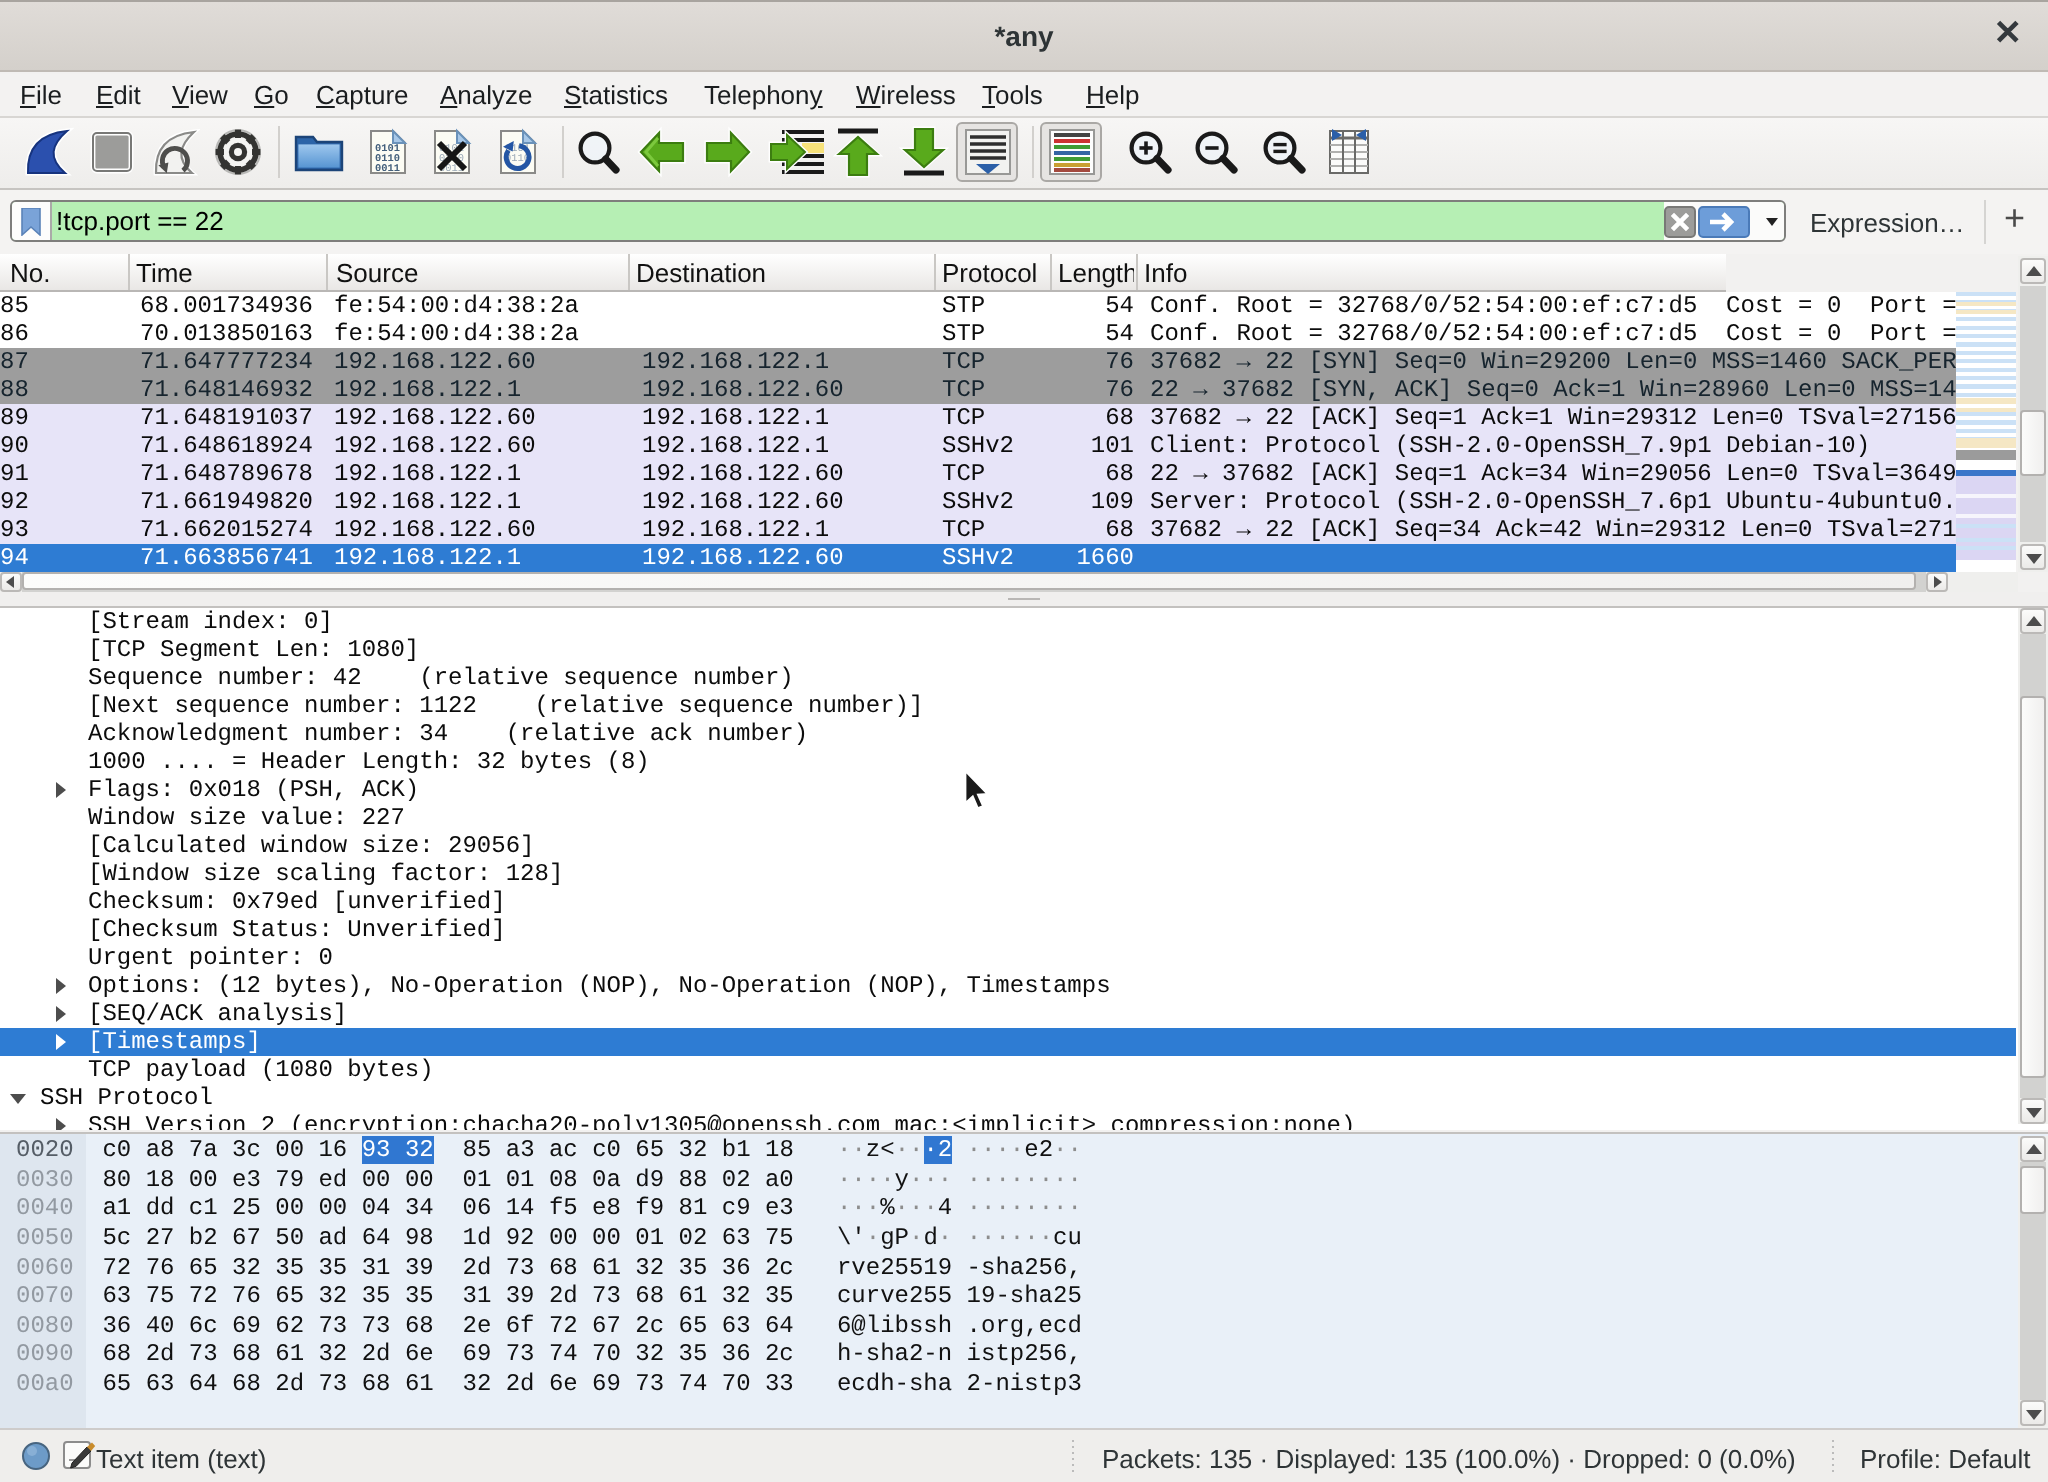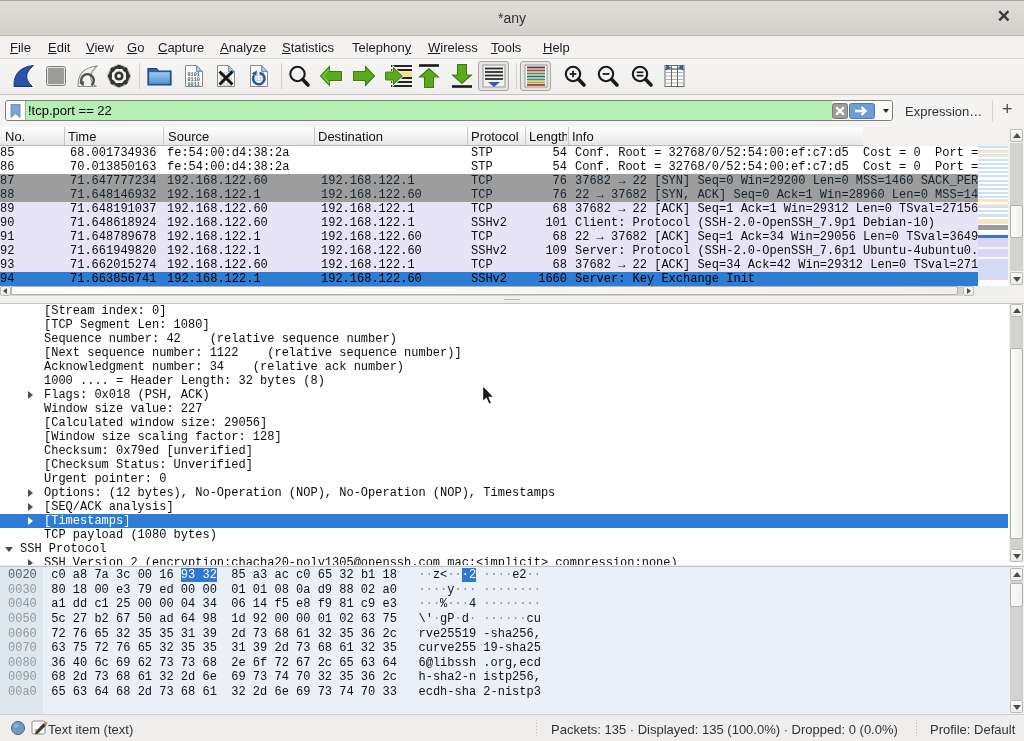--- a/index.html
+++ b/index.html
@@ -5,21 +5,21 @@
 *{margin:0;padding:0;box-sizing:border-box}
 html,body{width:1024px;height:741px;overflow:hidden;background:#f2f1f0;
 font-family:"Liberation Sans",sans-serif;}
 .abs{position:absolute}
 #win{position:relative;width:1024px;height:741px}
 
 #titlebar{position:absolute;left:0;top:0;width:1024px;height:36px;
 background:linear-gradient(#e0dcd8,#d4d0cb);border-top:1px solid #a8a49f;
 border-bottom:1px solid #bfbab4}
 #title{position:absolute;left:0;top:9px;width:1024px;text-align:center;
-font-weight:normal;font-size:14px;color:#2e3436}
+font-weight:bold;font-size:14px;color:#2e3436}
 #closex{position:absolute;right:13px;top:5px;font-size:17px;font-weight:bold;color:#34393d}
 
 #menubar{position:absolute;left:0;top:37px;width:1024px;height:22px;
 background:#f3f2f1;border-bottom:1px solid #d8d6d3;font-size:13px;color:#1a1d1f}
 #menubar span{position:absolute;top:3px}
 
 #toolbar{position:absolute;left:0;top:59px;width:1024px;height:36px;
 background:linear-gradient(#f7f6f5,#eeedeb);border-bottom:1px solid #c6c4c1}
 .ticon{position:absolute;top:5px;width:24px;height:24px}
 .tsep{position:absolute;top:4px;width:1px;height:26px;background:#d2d0cd}
@@ -296,21 +296,21 @@
 <div id="plrows">
 <div class="prow" style="top:0;background:#fff"><b class="no">85</b><b class="tm">68.001734936</b><b class="sr">fe:54:00:d4:38:2a</b><b class="ds"></b><b class="pr">STP</b><b class="ln">54</b><b class="in">Conf. Root = 32768/0/52:54:00:ef:c7:d5  Cost = 0  Port = 0x8005</b></div>
 <div class="prow" style="top:14px;background:#fff"><b class="no">86</b><b class="tm">70.013850163</b><b class="sr">fe:54:00:d4:38:2a</b><b class="ds"></b><b class="pr">STP</b><b class="ln">54</b><b class="in">Conf. Root = 32768/0/52:54:00:ef:c7:d5  Cost = 0  Port = 0x8005</b></div>
 <div class="prow" style="top:28px;background:#9d9d9d;color:#16242e"><b class="no">87</b><b class="tm">71.647777234</b><b class="sr">192.168.122.60</b><b class="ds">192.168.122.1</b><b class="pr">TCP</b><b class="ln">76</b><b class="in">37682 → 22 [SYN] Seq=0 Win=29200 Len=0 MSS=1460 SACK_PERM=1 TSval=2715667683 TSecr=0 WS=128</b></div>
 <div class="prow" style="top:42px;background:#9d9d9d;color:#16242e"><b class="no">88</b><b class="tm">71.648146932</b><b class="sr">192.168.122.1</b><b class="ds">192.168.122.60</b><b class="pr">TCP</b><b class="ln">76</b><b class="in">22 → 37682 [SYN, ACK] Seq=0 Ack=1 Win=28960 Len=0 MSS=1460 SACK_PERM=1 TSval=3649534524 TSecr=2715667683 WS=128</b></div>
 <div class="prow" style="top:56px;background:#e7e4f8"><b class="no">89</b><b class="tm">71.648191037</b><b class="sr">192.168.122.60</b><b class="ds">192.168.122.1</b><b class="pr">TCP</b><b class="ln">68</b><b class="in">37682 → 22 [ACK] Seq=1 Ack=1 Win=29312 Len=0 TSval=2715667684 TSecr=3649534524</b></div>
 <div class="prow" style="top:70px;background:#e7e4f8"><b class="no">90</b><b class="tm">71.648618924</b><b class="sr">192.168.122.60</b><b class="ds">192.168.122.1</b><b class="pr">SSHv2</b><b class="ln">101</b><b class="in">Client: Protocol (SSH-2.0-OpenSSH_7.9p1 Debian-10)</b></div>
 <div class="prow" style="top:84px;background:#e7e4f8"><b class="no">91</b><b class="tm">71.648789678</b><b class="sr">192.168.122.1</b><b class="ds">192.168.122.60</b><b class="pr">TCP</b><b class="ln">68</b><b class="in">22 → 37682 [ACK] Seq=1 Ack=34 Win=29056 Len=0 TSval=3649534525 TSecr=2715667684</b></div>
 <div class="prow" style="top:98px;background:#e7e4f8"><b class="no">92</b><b class="tm">71.661949820</b><b class="sr">192.168.122.1</b><b class="ds">192.168.122.60</b><b class="pr">SSHv2</b><b class="ln">109</b><b class="in">Server: Protocol (SSH-2.0-OpenSSH_7.6p1 Ubuntu-4ubuntu0.3)</b></div>
 <div class="prow" style="top:112px;background:#e7e4f8"><b class="no">93</b><b class="tm">71.662015274</b><b class="sr">192.168.122.60</b><b class="ds">192.168.122.1</b><b class="pr">TCP</b><b class="ln">68</b><b class="in">37682 → 22 [ACK] Seq=34 Ack=42 Win=29312 Len=0 TSval=2715667697 TSecr=3649534525</b></div>
-<div class="prow" style="top:126px;background:#2e7cd3;color:#000000"><b class="no">94</b><b class="tm">71.663856741</b><b class="sr">192.168.122.1</b><b class="ds">192.168.122.60</b><b class="pr">SSHv2</b><b class="ln">1660</b><b class="in">Server: Key Exchange Init</b></div>
+<div class="prow" style="top:126px;background:#2e7cd3;color:#ffffff"><b class="no">94</b><b class="tm">71.663856741</b><b class="sr">192.168.122.1</b><b class="ds">192.168.122.60</b><b class="pr">SSHv2</b><b class="ln">1660</b></div>
 </div>
 <div id="minimap" class="abs" style="left:978px;top:146px;width:30px;height:140px;background:#fff;overflow:hidden">
 <div class="abs" style="left:0;top:0;width:30px;height:54px;background:repeating-linear-gradient(#cbe1f6 0 2.1px,#ffffff 2.1px 4.2px)"></div>
 <div class="abs" style="left:0;top:5px;width:30px;height:2px;background:#f5e7c4"></div>
 <div class="abs" style="left:0;top:9px;width:30px;height:2px;background:#f5e7c4"></div>
 <div class="abs" style="left:0;top:53px;width:30px;height:2.5px;background:#f5e7c4"></div>
 <div class="abs" style="left:0;top:56px;width:30px;height:1.5px;background:#fff"></div>
 <div class="abs" style="left:0;top:57.5px;width:30px;height:2.5px;background:#f5e7c4"></div>
 <div class="abs" style="left:0;top:60px;width:30px;height:13px;background:repeating-linear-gradient(#cbe1f6 0 2.1px,#ffffff 2.1px 4.2px)"></div>
 <div class="abs" style="left:0;top:73px;width:30px;height:5px;background:#f5e7c4"></div>

